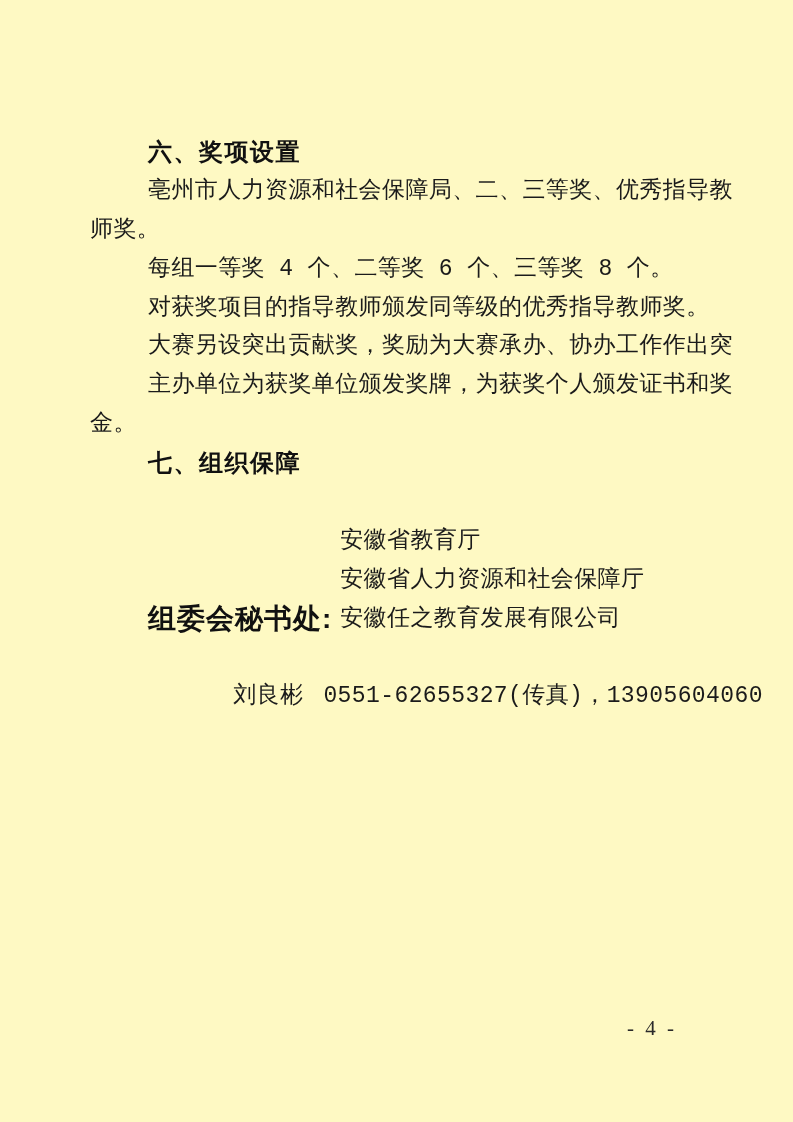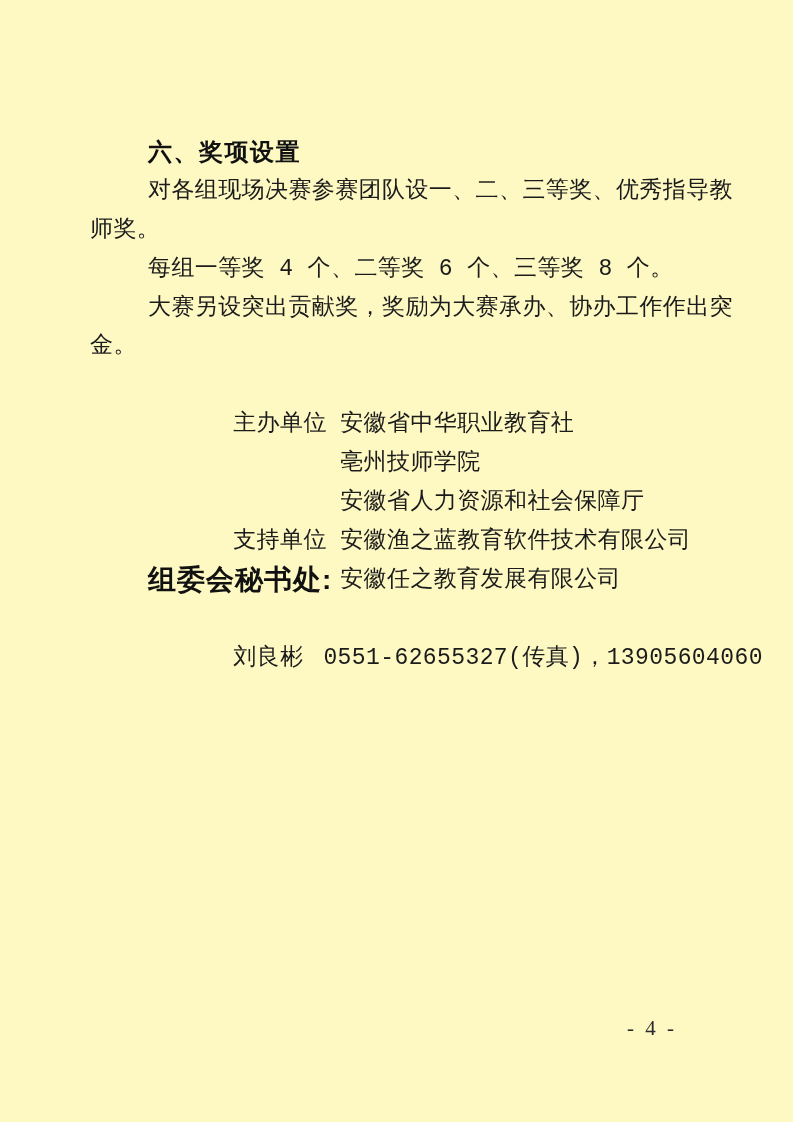--- a/index.html
+++ b/index.html
@@ -72,38 +72,35 @@
     font-family: "Liberation Serif", "DejaVu Serif", serif;
   }
 </style>
 </head>
 <body>
 
 <div class="page">
   <main class="content">
 
     <h2 class="line heading indent">六、奖项设置</h2>
-    <p class="line indent">对各组现场决赛参赛团队设一、二、三等奖、优秀指导教</p>
+    <p class="line indent">亳州市人力资源和社会保障局、二、三等奖、优秀指导教</p>
     <p class="line">师奖。</p>
     <p class="line indent">每组一等奖 4 个、二等奖 6 个、三等奖 8 个。</p>
+    <p class="line indent">对获奖项目的指导教师颁发同等级的优秀指导教师奖。</p>
     <p class="line indent">大赛另设突出贡献奖，奖励为大赛承办、协办工作作出突</p>
+    <p class="line indent">主办单位为获奖单位颁发奖牌，为获奖个人颁发证书和奖</p>
     <p class="line">金。</p>
 
+    <h2 class="line heading indent">七、组织保障</h2>
 
     <div class="line org-row">
-      <span class="org-label">主办单位</span><span class="org-value">安徽省中华职业教育社</span>
-    </div>
-    <div class="line org-row">
-      <span class="org-label"></span><span class="org-value">亳州技师学院</span>
+      <span class="org-label"></span><span class="org-value">安徽省教育厅</span>
     </div>
     <div class="line org-row">
       <span class="org-label"></span><span class="org-value">安徽省人力资源和社会保障厅</span>
-    </div>
-    <div class="line org-row">
-      <span class="org-label">支持单位</span><span class="org-value">安徽渔之蓝教育软件技术有限公司</span>
     </div>
     <div class="line org-row">
       <span class="org-label"></span><span class="org-value">安徽任之教育发展有限公司</span>
     </div>
 
     <p class="line secretariat indent">组委会秘书处:</p>
     <div class="line indent">
       <span>刘良彬</span><span class="contact-phone">0551-62655327(传真)，13905604060</span>
     </div>
 

